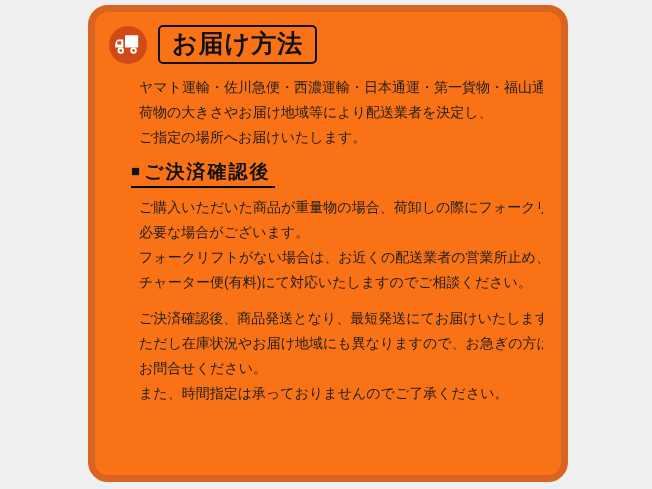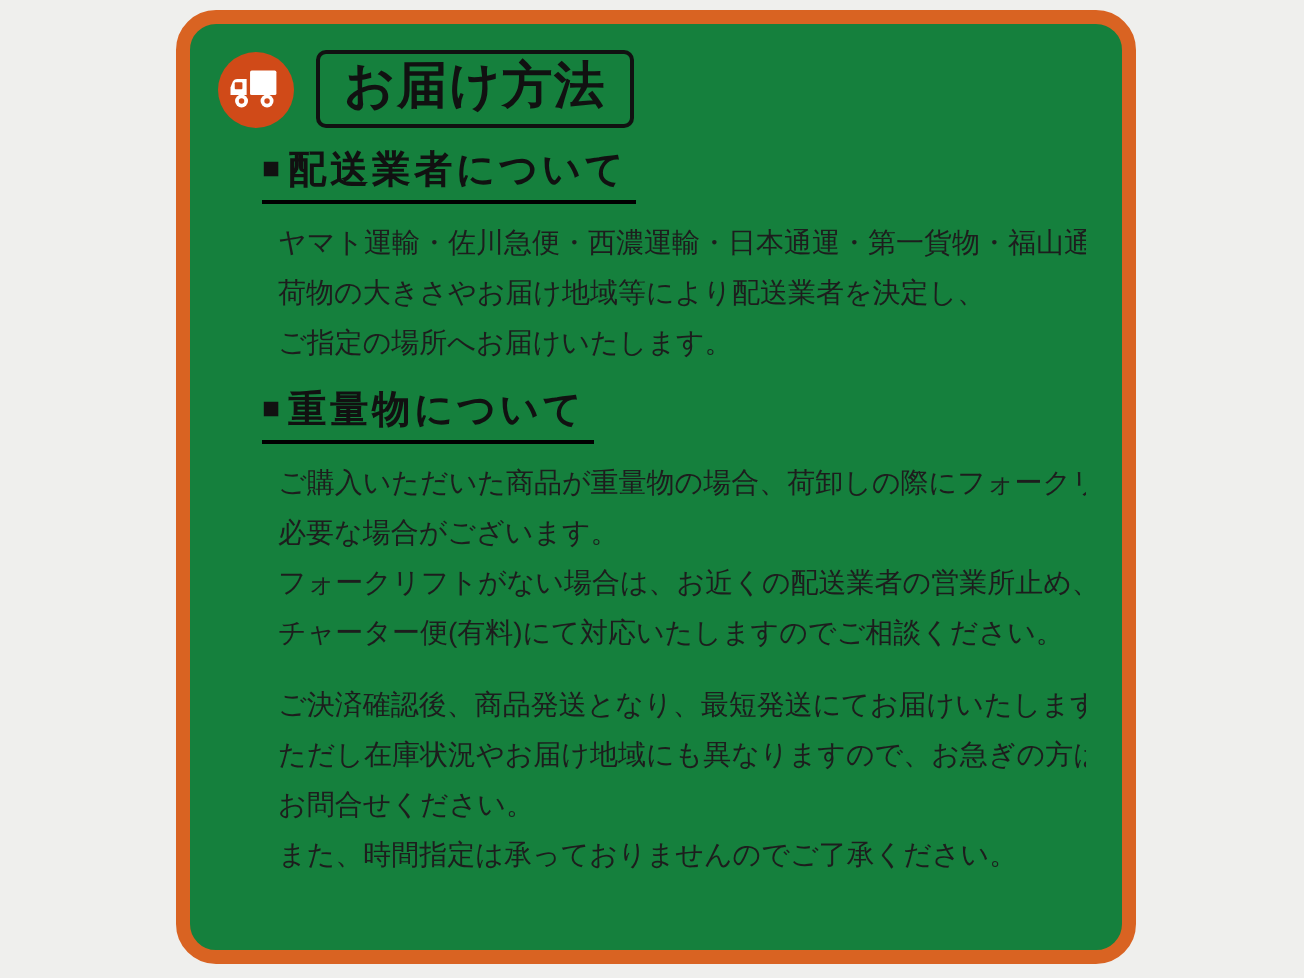--- a/index.html
+++ b/index.html
@@ -9,21 +9,21 @@
   }
   html,body{margin:0;padding:0;}
   body{
     width:652px;height:489px;overflow:hidden;position:relative;
     background:var(--page-bg);
     font-family:"Liberation Sans","DejaVu Sans",sans-serif;
     -webkit-font-smoothing:antialiased;
   }
   .panel{
     position:absolute;left:88px;top:5px;width:480px;height:477px;
-    box-sizing:border-box;background:#15803d;
+    box-sizing:border-box;background:#f97316;
     border:7px solid var(--frame);border-radius:20px;
     padding:13px 18px 0 36px;
   }
   .header-row{
     display:flex;align-items:center;gap:11px;margin-left:-22px;
   }
   .truck-badge{
     width:38px;height:38px;border-radius:50%;
     background:var(--icon-circle);flex:0 0 auto;
     display:flex;align-items:center;justify-content:center;
@@ -69,31 +69,28 @@
         <circle cx="11.5" cy="26.5" r="3.8" fill="#ffffff"></circle>
         <circle cx="11.5" cy="26.5" r="1.6" fill="#D04A18"></circle>
         <circle cx="26.5" cy="26.5" r="3.8" fill="#ffffff"></circle>
         <circle cx="26.5" cy="26.5" r="1.6" fill="#D04A18"></circle>
       </svg>
     </div>
     <div class="title-box">お届け方法</div>
   </div>
 
   <div class="section">
-    <div class="section-heading">
-      <span class="bullet">■</span><span>配送業者について</span>
-    </div>
     <div class="section-body">ヤマト運輸・佐川急便・西濃運輸・日本通運・第一貨物・福山通運他、
 荷物の大きさやお届け地域等により配送業者を決定し、
 ご指定の場所へお届けいたします。</div>
   </div>
 
   <div class="section">
     <div class="section-heading">
-      <span class="bullet">■</span><span>重量物について</span>
+      <span class="bullet">■</span><span>ご決済確認後</span>
     </div>
     <div class="section-body">ご購入いただいた商品が重量物の場合、荷卸しの際にフォークリフトが
 必要な場合がございます。
 フォークリフトがない場合は、お近くの配送業者の営業所止め、または
 チャーター便(有料)にて対応いたしますのでご相談ください。</div>
   </div>
 
   <div class="section">
     <div class="section-body">ご決済確認後、商品発送となり、最短発送にてお届けいたします。
 ただし在庫状況やお届け地域にも異なりますので、お急ぎの方は事前に

